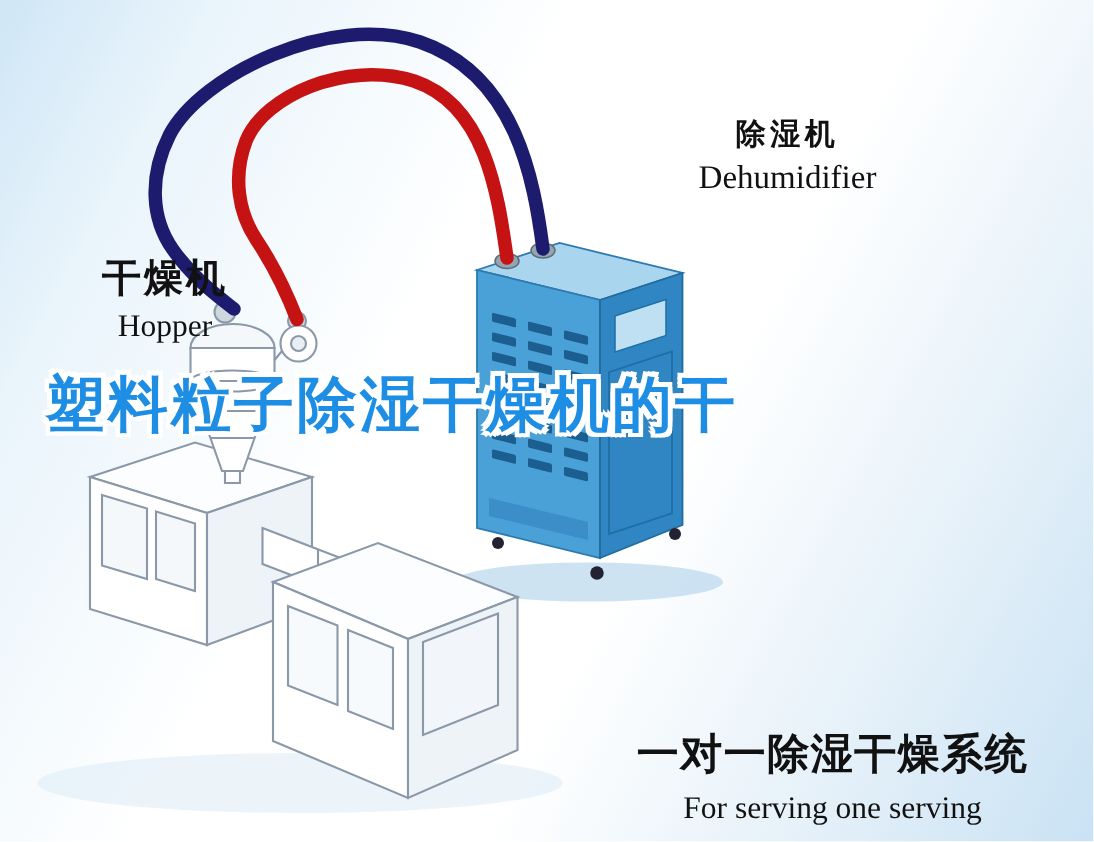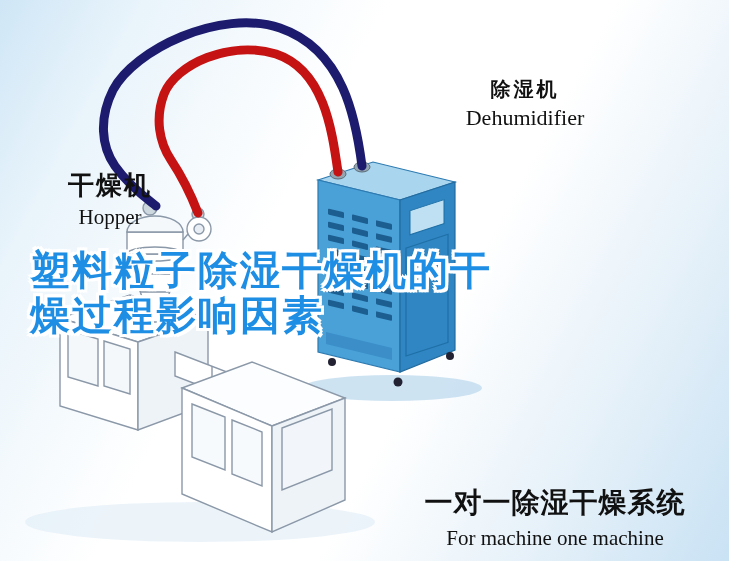--- a/index.html
+++ b/index.html
@@ -142,21 +142,20 @@
     <div class="en">Hopper</div>
   </div>
 
   <div class="txt dehum-label">
     <div class="cn">除湿机</div>
     <div class="en">Dehumidifier</div>
   </div>
 
   <div class="txt main-title">
     <div>塑料粒子除湿干燥机的干</div>
-    <div>燥过程影响因素</div>
   </div>
 
   <div class="txt system-label">
     <div class="cn">一对一除湿干燥系统</div>
-    <div class="en">For machine one machine</div>
+    <div class="en">For serving one serving</div>
   </div>
 
 </div>
 
 </body></html>

